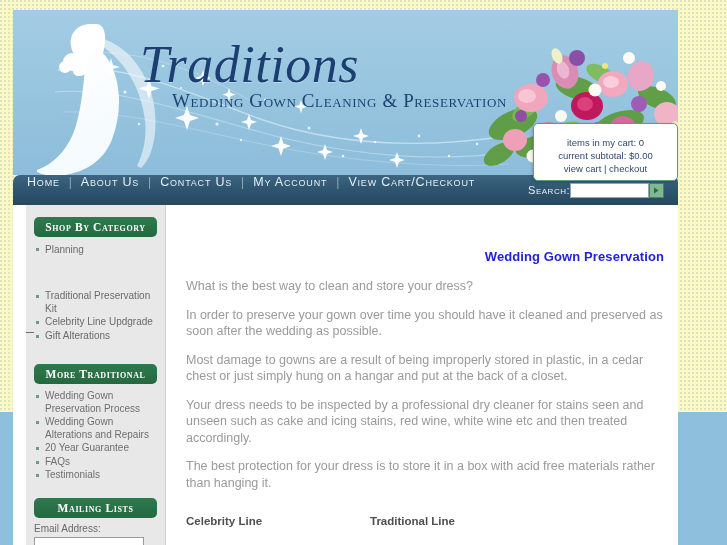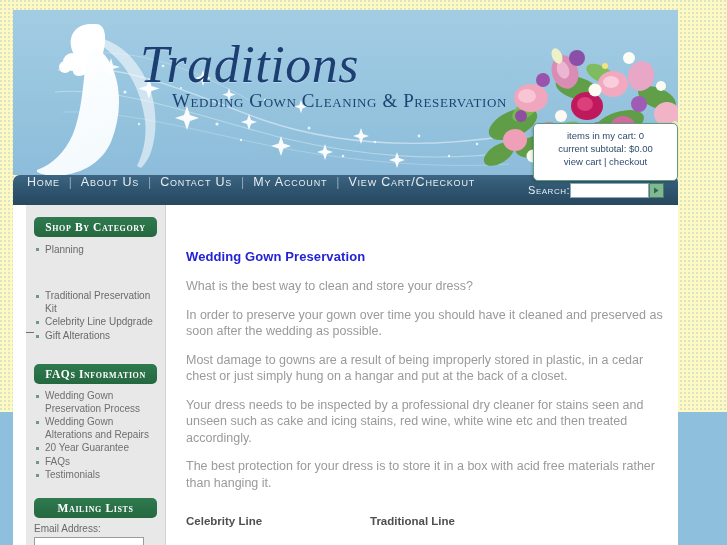--- a/index.html
+++ b/index.html
@@ -109,21 +109,21 @@
   #cart-box {
     position: absolute;
     left: 533px;
     top: 123px;
     width: 145px;
     height: 58px;
     background: #ffffff;
     border: 1px solid #5d9d7e;
     border-radius: 5px;
     z-index: 6;
-    padding-top: 5px;
+    padding-top: 12px;
     box-shadow: -1px 1px 3px rgba(0,0,0,0.18);
   }
   #cart-box .cart-line {
     display: block;
     text-align: center;
     font-size: 9.5px;
     line-height: 13px;
     color: #2f4a6d;
     font-family: "Liberation Sans", sans-serif;
   }
@@ -322,20 +322,21 @@
     width: 511px;
     height: 340px;
     padding: 44px 14px 0 19px;
   }
   #main h1 {
     font-size: 13px;
     font-weight: bold;
     color: #2323d6;
     margin-bottom: 14px;
     letter-spacing: 0.1px;
+    text-align: right;
   }
   #main p {
     font-size: 12.5px;
     line-height: 16.5px;
     color: #9a9a9a;
     margin-bottom: 12px;
   }
   #line-cols {
     position: relative;
     margin-top: 24px;
@@ -529,21 +530,21 @@
       </ul>
       <div id="cat-gap"></div>
       <ul class="panel-list" id="category-list-2">
         <li>Traditional Preservation Kit</li>
         <li>Celebrity Line Updgrade</li>
         <li>Gift Alterations</li>
       </ul>
 
       <div id="rail-tick"></div>
 
-      <div class="panel-head" style="margin-top:22px">FAQs Information</div>
+      <div class="panel-head" style="margin-top:22px">More Traditional</div>
       <ul class="panel-list" id="info-list">
         <li>Wedding Gown Preservation Process</li>
         <li>Wedding Gown Alterations and Repairs</li>
         <li>20 Year Guarantee</li>
         <li>FAQs</li>
         <li>Testimonials</li>
       </ul>
 
       <div class="panel-head" style="margin-top:16px">Mailing Lists</div>
       <div id="mail-label">Email Address:</div>

